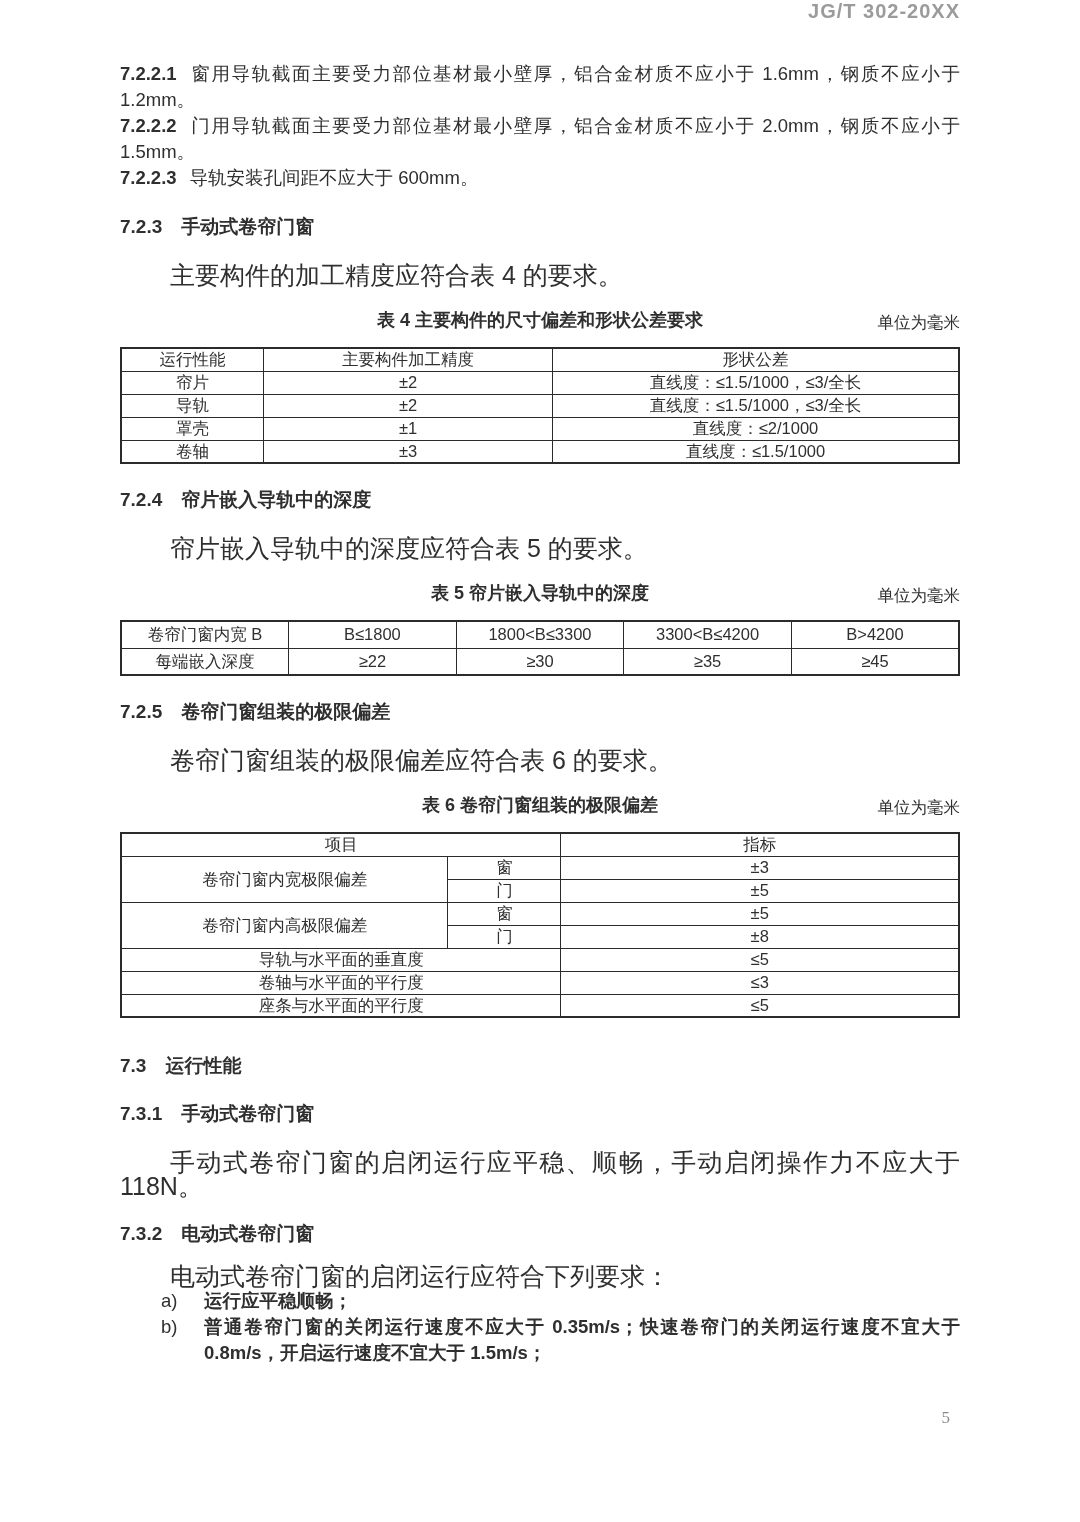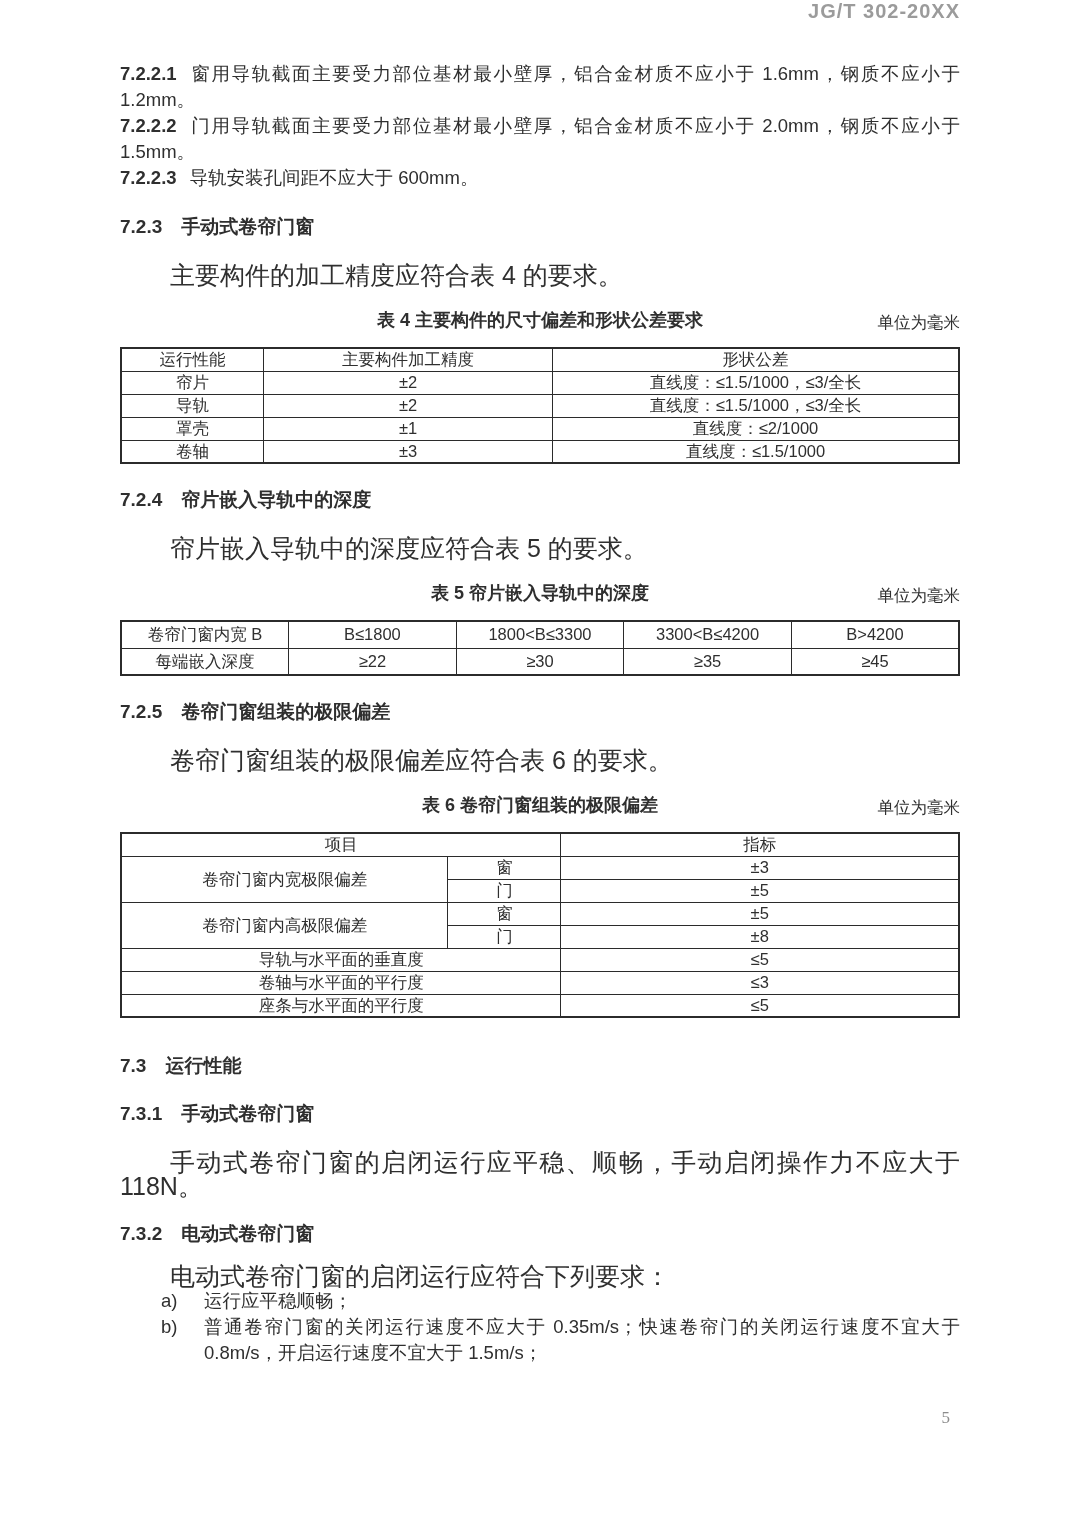--- a/index.html
+++ b/index.html
@@ -86,21 +86,21 @@
   }
   table.t5 th, table.t5 td { height: 27px; }
   .list-item {
     display: flex;
     margin-left: 41px;
     font-size: 18.5px;
     line-height: 26px;
     text-align: justify;
   }
   .list-item .marker { width: 43px; flex-shrink: 0; }
-  .list-item .itext { flex: 1; }
+  .list-item .itext { flex: 1; font-weight: bold; }
   .page-number {
     position: absolute;
     right: 130px;
     bottom: 94px;
     font-size: 17px;
     color: #8c8c8c;
     font-family: "Liberation Serif", serif;
   }
 </style>
 </head>

